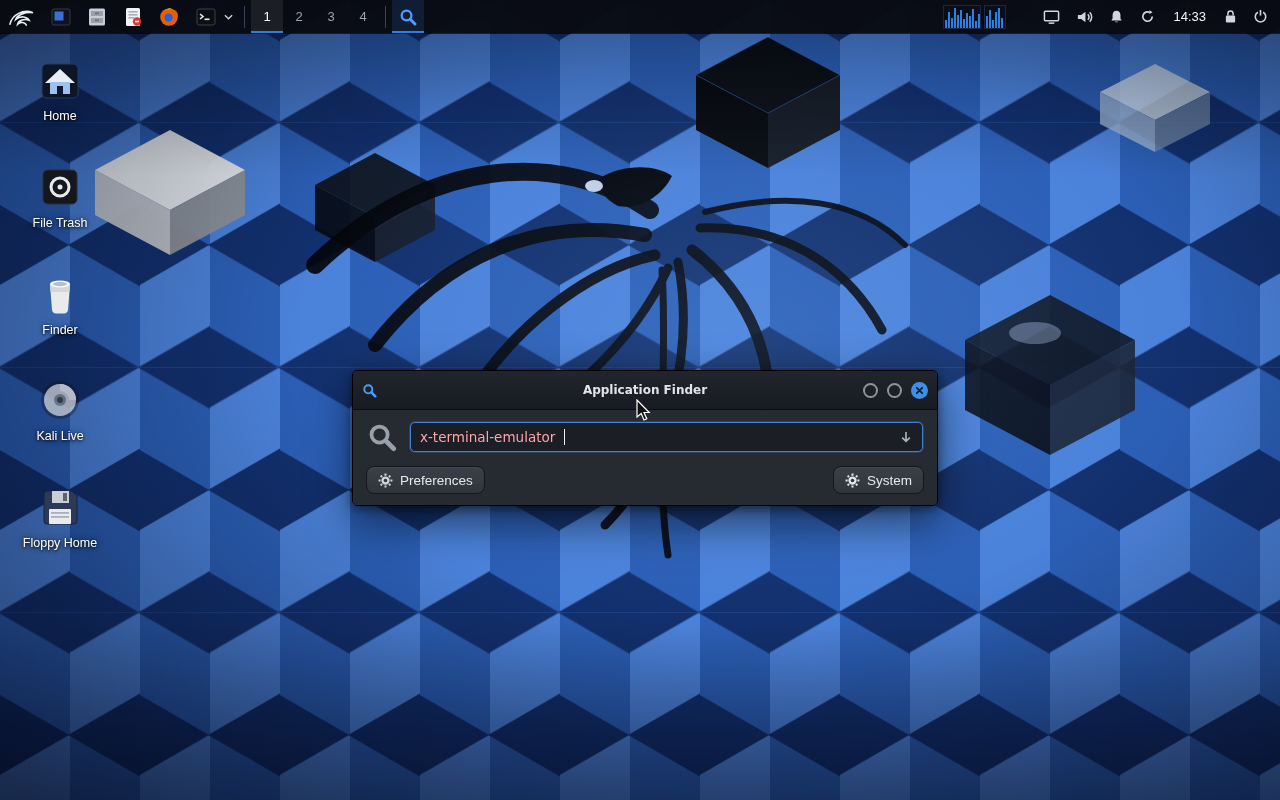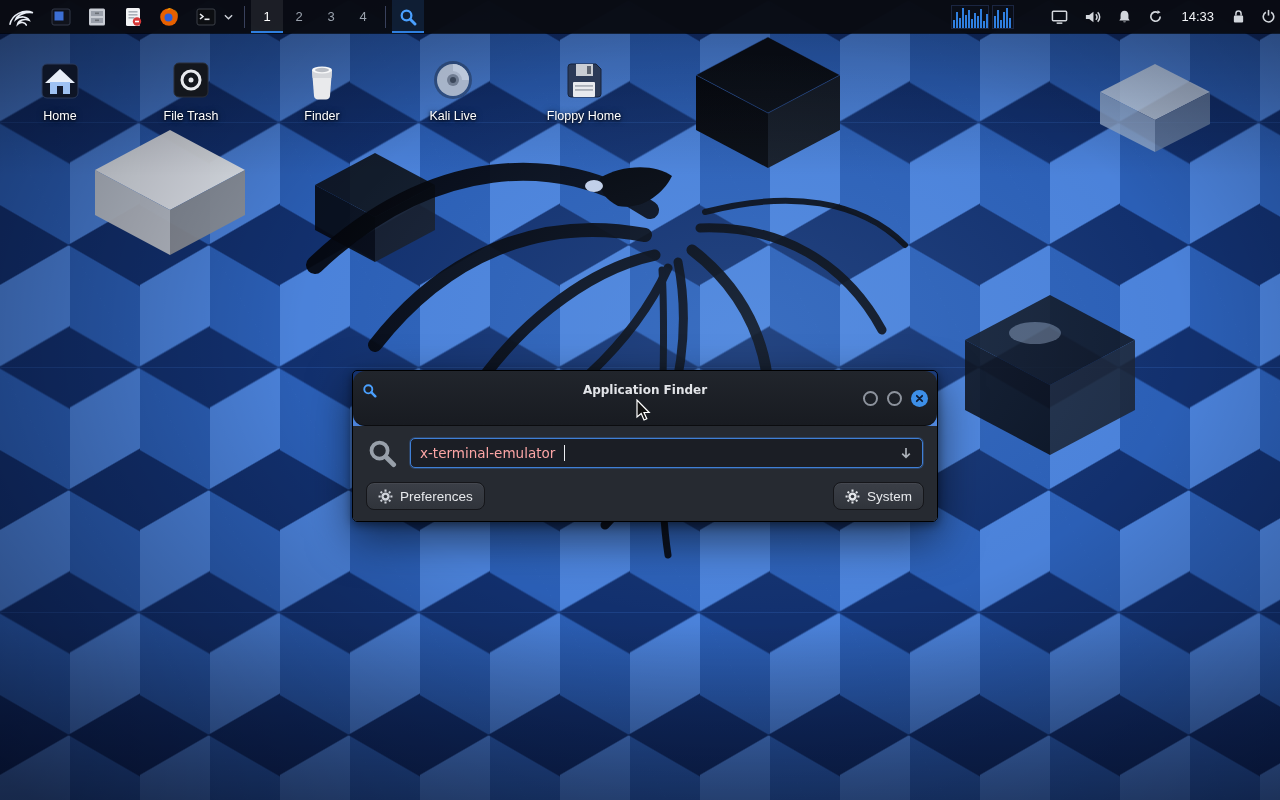--- a/index.html
+++ b/index.html
@@ -31,44 +31,44 @@
   .pbtn.kali{padding:0 8px;}
   .papp{width:36px;}
   .launcher-group{display:flex;align-items:center;padding:0 2px;}
   .chev{padding:0 3px 0 1px;}
   .psep{width:1px;height:22px;background:#39415c;align-self:center;margin:0 6px;}
   .ws-btn{width:32px;font-size:13px;color:#9aa2ad;}
   .ws-btn.active{background:rgba(255,255,255,0.08);color:#fff;
     box-shadow:inset 0 -2px 0 #2f7fe0;}
   .finder-pbtn{width:32px;background:rgba(47,127,224,0.16);
     box-shadow:inset 0 -2px 0 #2f7fe0;}
-  .panel-right{margin-left:auto;display:flex;align-items:center;gap:16px;padding-right:4px;}
+  .panel-right{margin-left:auto;display:flex;align-items:center;gap:16px;padding-right:12px;}
   .graphs{display:flex;align-items:center;gap:5px;margin-right:22px;}
   .graph{background:#0a0e18;outline:1px solid #1b2642;}
   .tray-icon{display:flex;align-items:center;justify-content:center;color:#d2d6dc;
     background:transparent;border:none;padding:0;}
   .clock{font-size:13px;color:#f2f4f7;background:transparent;border:none;padding:0 2px;}
 
   
   .desktop-icons{position:absolute;top:56px;left:14px;z-index:5;display:flex;
-    flex-direction:row;gap:39px;}
+    flex-direction:column;gap:39px;}
   .dicon{width:92px;display:flex;flex-direction:column;align-items:center;gap:6px;
     background:transparent;border:none;padding:0;}
   .dicon .glyph{width:48px;height:48px;}
   .dicon .dlabel{font-size:12.5px;color:#fff;line-height:1.1;
     text-shadow:0 1px 3px rgba(0,0,0,0.95),0 0 6px rgba(0,0,0,0.6);}
   .dicon.faded .glyph{opacity:0.8;}
 
   
   .dialog{position:absolute;left:352px;top:370px;width:586px;z-index:20;
     border-radius:5px;overflow:hidden;border:1px solid #000;box-sizing:border-box;
     box-shadow:0 16px 44px rgba(0,0,0,0.55),0 3px 10px rgba(0,0,0,0.45);}
   .titlebar{height:30px;background:linear-gradient(#21252c,#181b21);
-    display:flex;padding:12px 9px;position:relative;
-    border-bottom:1px solid #0b0c0f;border-radius:12px;}
+    display:flex;align-items:center;padding:4px 9px;position:relative;
+    border-bottom:1px solid #0b0c0f;}
   .tb-title{position:absolute;left:0;right:0;text-align:center;font-size:12px;
     font-weight:bold;color:#e2e4e8;pointer-events:none;}
   .tb-icon{color:#4aa0ff;display:flex;}
   .tb-buttons{margin-left:auto;display:flex;align-items:center;gap:9px;z-index:1;}
   .wbtn{width:15px;height:15px;border-radius:50%;border:2px solid #8d939d;
     box-sizing:border-box;background:transparent;padding:0;}
   .wbtn.close{width:17px;height:17px;border:none;background:#3d8fe8;
     display:flex;align-items:center;justify-content:center;}
   .dlg-body{background:#262a31;padding:10px 12px 11px;}
   .search-row{display:flex;align-items:center;gap:13px;padding:2px 2px 14px;}

